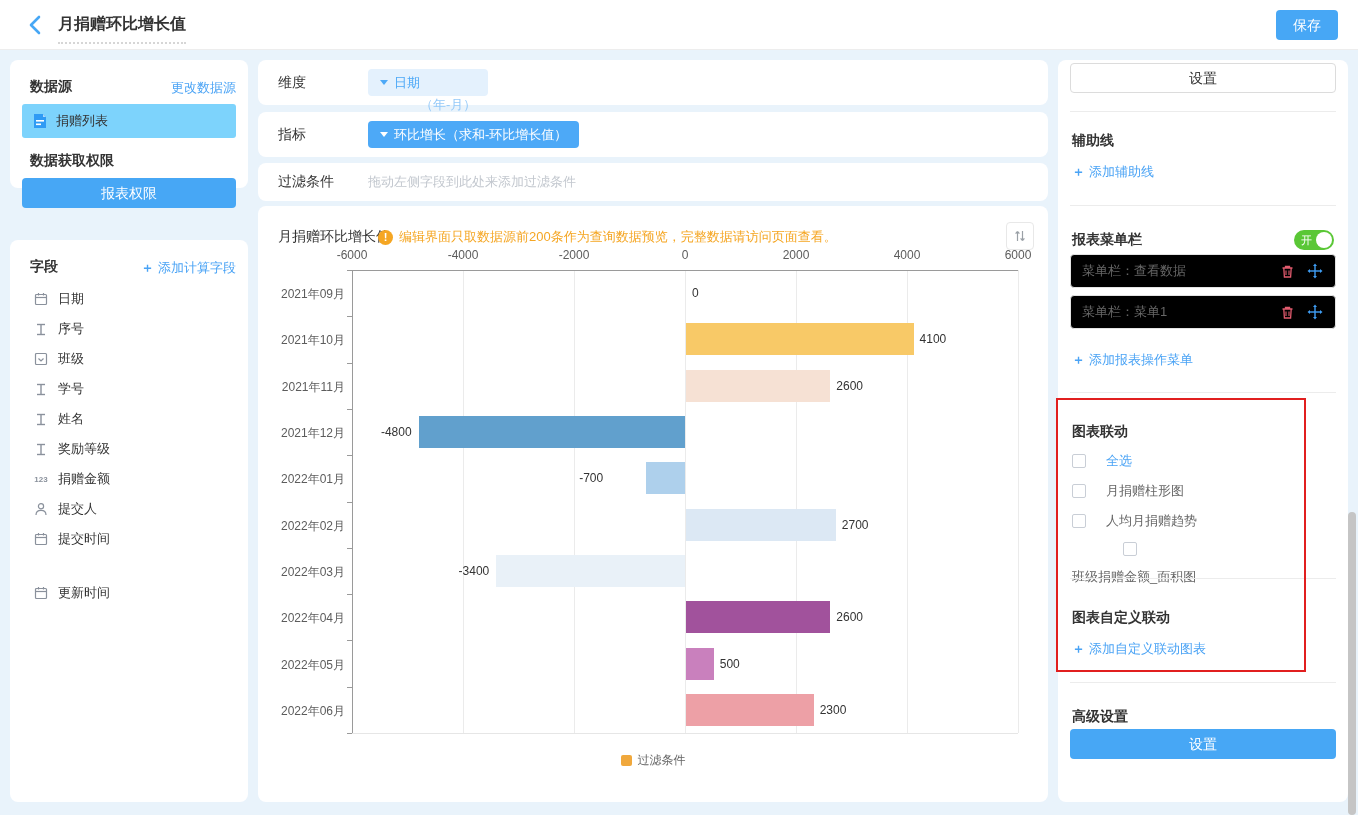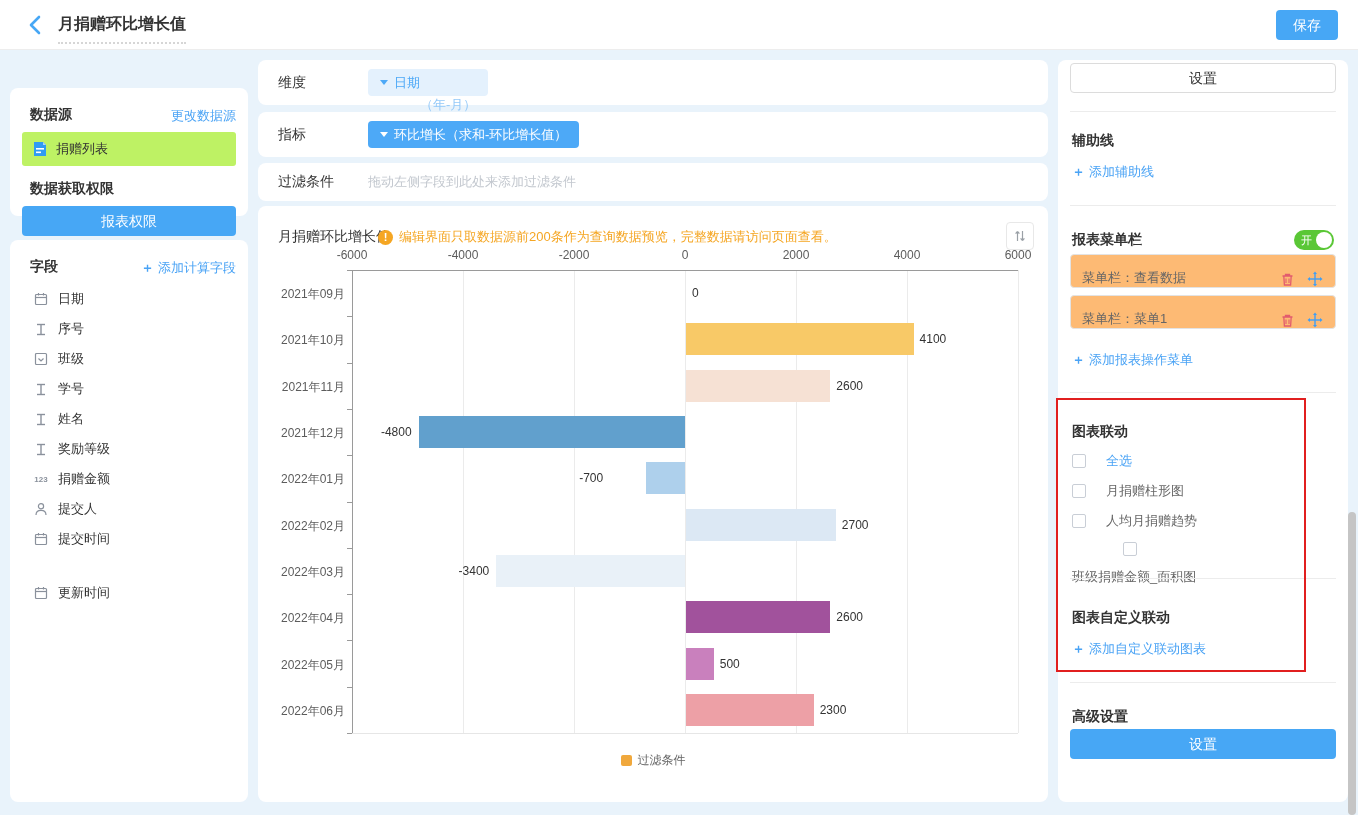--- a/index.html
+++ b/index.html
@@ -9,28 +9,28 @@
 
   
   .topbar { position:absolute; left:0; top:0; width:1358px; height:50px; background:#fff; border-bottom:1px solid #ededed; z-index:5; }
   .back-btn { position:absolute; left:24px; top:13px; width:24px; height:24px; cursor:pointer; }
   .page-title { position:absolute; left:58px; top:14px; font-size:16px; font-weight:bold; color:#333; padding-bottom:7px; border-bottom:2px dotted #d6d6d6; }
   .save-btn { position:absolute; right:20px; top:10px; width:62px; height:30px; background:#47a7f5; color:#fff; border:none; border-radius:4px; font-size:14px; text-align:center; line-height:30px; cursor:pointer; }
 
   .card { position:absolute; background:#fff; border-radius:8px; }
 
   
-  #card-datasource { left:10px; top:60px; width:238px; height:128px;margin-top:28px; }
+  #card-datasource { left:10px; top:60px; width:238px; height:128px; }
   #card-fields { left:10px; top:240px; width:238px; height:562px; }
   .panel-heading { font-size:14px; font-weight:bold; color:#333; }
   .link { color:#4aa3f5; cursor:pointer; }
   .plus { font-weight:bold; margin-right:4px; }
   .ds-head { position:absolute; left:20px; top:18px; }
   .ds-change { position:absolute; right:12px; top:19px; font-size:13px; }
-  .ds-item { position:absolute; left:12px; top:44px; width:214px; height:34px; background:#bef264; border-radius:3px; display:flex; align-items:center; padding-left:10px; font-size:13px; color:#333; cursor:pointer; }
+  .ds-item { position:absolute; left:12px; top:44px; width:214px; height:34px; background:#7dd3fc; border-radius:3px; display:flex; align-items:center; padding-left:10px; font-size:13px; color:#333; cursor:pointer; }
   .ds-item svg { margin-right:8px; }
   .perm-head { position:absolute; left:20px; top:92px; }
   .perm-btn { position:absolute; left:12px; top:118px; width:214px; height:30px; background:#47a7f5; color:#fff; border:none; border-radius:4px; font-size:14px; line-height:30px; text-align:center; cursor:pointer; }
   .fields-head { position:absolute; left:20px; top:18px; }
   .fields-add { position:absolute; right:12px; top:19px; font-size:13px; }
   .field-row { position:absolute; left:22px; height:22px; display:flex; align-items:center; font-size:13px; color:#333; cursor:grab; }
   .field-row .ficon { width:18px; display:flex; justify-content:center; margin-right:8px; color:#8a919c; }
   .num-icon { font-size:8px; font-weight:bold; color:#8a919c; letter-spacing:0; }
 
   
@@ -66,21 +66,21 @@
 
   
   #card-right { left:1058px; top:60px; width:290px; height:742px; }
   .r-settings-btn { position:absolute; left:12px; top:3px; width:266px; height:30px; background:#fff; border:1px solid #dcdcdc; border-radius:4px; font-size:14px; color:#333; text-align:center; line-height:28px; cursor:pointer; }
   .divider { position:absolute; left:12px; width:266px; height:1px; background:#ececec; }
   .r-h { position:absolute; left:14px; font-size:14px; font-weight:bold; color:#333; }
   .r-link { position:absolute; left:14px; font-size:13px; color:#4aa3f5; cursor:pointer; }
   .toggle { position:absolute; right:14px; top:170px; width:40px; height:20px; border-radius:10px; background:#5ac736; cursor:pointer; }
   .toggle .t-lbl { position:absolute; left:7px; top:3px; color:#fff; font-size:11px; }
   .toggle .t-knob { position:absolute; right:2px; top:2px; width:16px; height:16px; border-radius:50%; background:#fff; }
-  .menu-item { position:absolute; left:12px; width:266px; height:34px; border:1px solid #e3e3e3; border-radius:4px; display:flex; align-items:flex-end; background:#fdba74; cursor:pointer; }
+  .menu-item { position:absolute; left:12px; width:266px; height:34px; border:1px solid #e3e3e3; border-radius:4px; display:flex; align-items:center; background:#000000; cursor:pointer; }
   .menu-item .m-txt { flex:1; padding-left:11px; font-size:13px; color:#666; }
   .menu-item .m-ico { margin-right:12px; cursor:pointer; display:flex; }
   .chk-row { position:absolute; left:14px; display:flex; align-items:center; cursor:pointer;gap:12px; }
   .chk { width:14px; height:14px; border:1px solid #c9ced6; border-radius:2px; background:#fff; margin-right:8px; flex:none; }
   .chk-txt { font-size:13px; color:#666; }
   .chk-txt.blue { color:#4aa3f5; }
   .red-box { position:absolute; left:-2px; top:338px; width:250px; height:274px; border:2px solid #e11f1f; pointer-events:none; z-index:4; }
   .adv-btn { position:absolute; left:12px; top:669px; width:266px; height:30px; background:#47a7f5; border:none; border-radius:4px; color:#fff; font-size:14px; line-height:30px; text-align:center; cursor:pointer; }
 
   .scroll-thumb { position:absolute; left:1348px; top:512px; width:8px; height:303px; background:#c5c5c5; border-radius:4px; cursor:pointer; }

